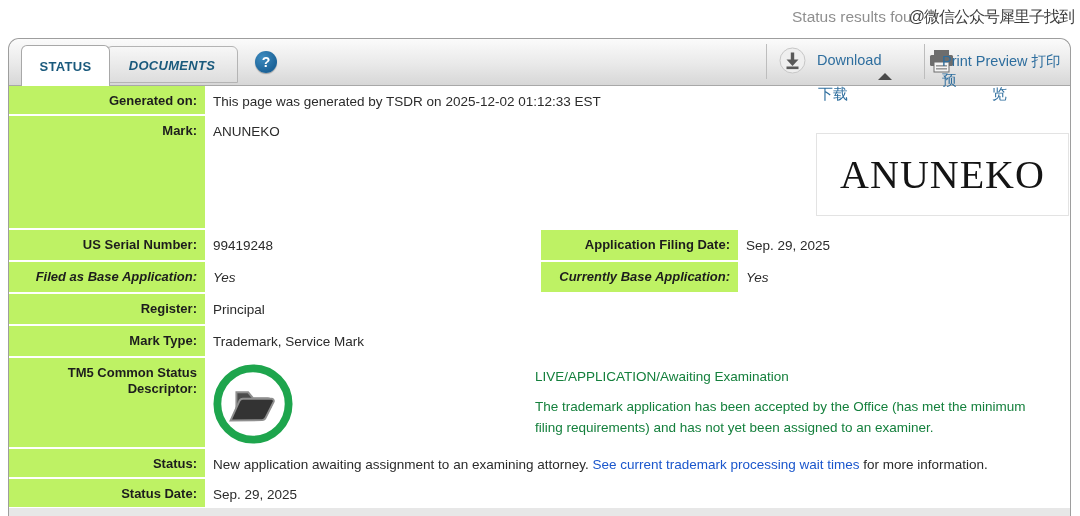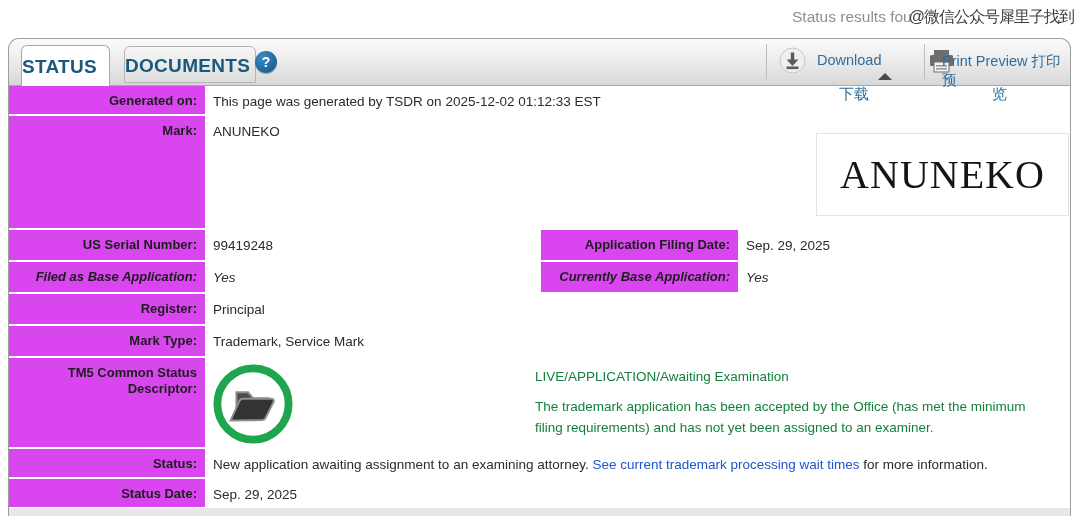--- a/index.html
+++ b/index.html
@@ -20,32 +20,33 @@
     background:#fff;box-sizing:border-box;overflow:hidden;
   }
 
   
   .toolbar{
     position:relative;height:46px;
     background:linear-gradient(#fbfbfb,#e9e9e9 55%,#d7d7d7);
     border-bottom:1px solid #a8a8a8;border-radius:10px 10px 0 0;
   }
   .tab{
-    position:absolute;box-sizing:border-box;
-    font-size:19px;font-weight:bold;color:#19597c;letter-spacing:.3px;
+    position:absolute;box-sizing:border-box;text-align:center;
+    font-size:13px;font-weight:bold;color:#19597c;letter-spacing:.3px;
     border-radius:6px 6px 0 0;cursor:pointer;
   }
   .tab-active{
     left:12px;bottom:-1px;width:89px;height:41px;line-height:41px;
     background:#fff;border:1px solid #a8a8a8;border-bottom:none;z-index:2;
   }
   .tab-inactive{
-    left:115px;bottom:2px;width:132px;height:37px;line-height:37px;
+    left:97px;bottom:2px;width:132px;height:37px;line-height:37px;
     background:linear-gradient(#f7f7f7,#dddddd);
     border:1px solid #b4b4b4;
+    font-style:italic;
   }
   .help-btn{
     position:absolute;left:246px;top:12px;width:22px;height:22px;border-radius:50%;
     background:radial-gradient(circle at 35% 30%,#3e8cc0,#1c6398 70%);
     color:#fff;font-weight:bold;font-size:14px;line-height:22px;text-align:center;
     box-shadow:0 1px 1px rgba(0,0,0,.3);cursor:pointer;
   }
   .tb-sep{position:absolute;top:5px;width:1px;height:35px;background:#bdbdbd;}
   .sep1{left:757px;} .sep2{left:915px;}
   .dl-icon{position:absolute;left:770px;top:8px;width:27px;height:27px;cursor:pointer;}
@@ -53,28 +54,28 @@
   .dl-arrow{
     position:absolute;left:869px;top:34px;width:0;height:0;cursor:pointer;
     border-left:7px solid transparent;border-right:7px solid transparent;
     border-bottom:7px solid #4a4a4a;
   }
   .pp-icon{position:absolute;left:918px;top:9px;width:30px;height:26px;cursor:pointer;}
   .pp-label{position:absolute;left:933px;top:13px;font-size:14.5px;color:#2e6e9e;cursor:pointer;z-index:2;}
 
   
   .ov-zh{position:absolute;z-index:6;font-size:15px;color:#2e6e9e;}
-  .ov-dl{left:839px;top:85px;}
+  .ov-dl{left:818px;top:85px;}
   .ov-pv{left:992px;top:85px;}
 
   
   .tbl{width:100%;}
   .row{display:flex;margin-bottom:2px;box-sizing:border-box;}
   .lbl{
-    width:196px;flex:0 0 196px;background:#d946ef;box-sizing:border-box;
+    width:196px;flex:0 0 196px;background:#bef264;box-sizing:border-box;
     text-align:right;padding:7px 8px 0 4px;
     font-weight:bold;font-size:13px;color:#1d1d1d;line-height:16px;
   }
   .val{
     flex:1 1 auto;box-sizing:border-box;background:#fff;
     padding:7px 8px 0 8px;font-size:13.5px;color:#2b2b2b;line-height:17px;
   }
   .lbl2{flex:0 0 197px;width:197px;}
   .val1{flex:0 0 336px;width:336px;}
   .r-generated{height:28px;} .r-mark{height:112px;}

